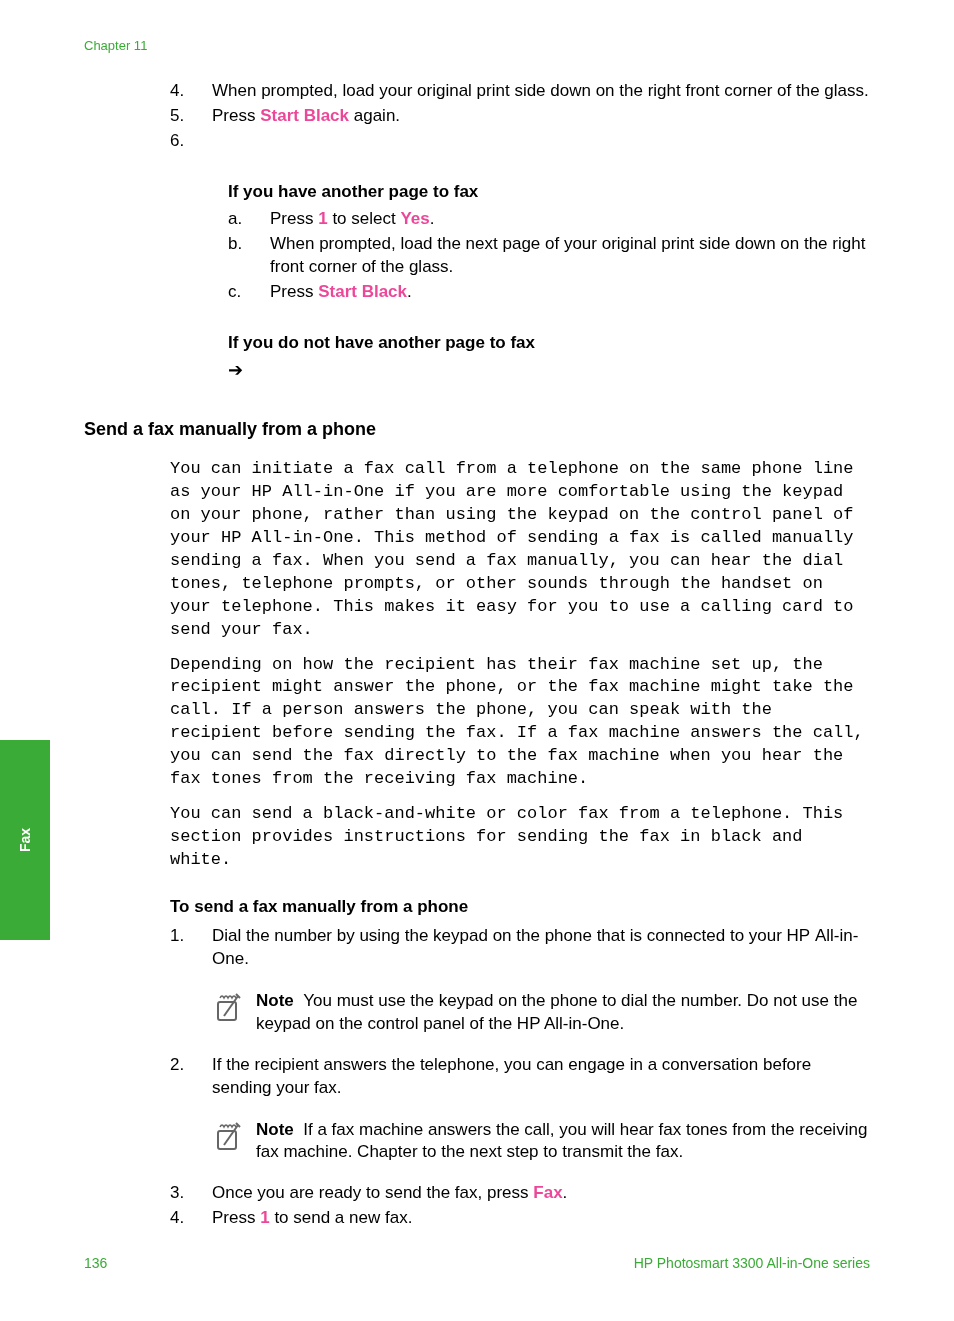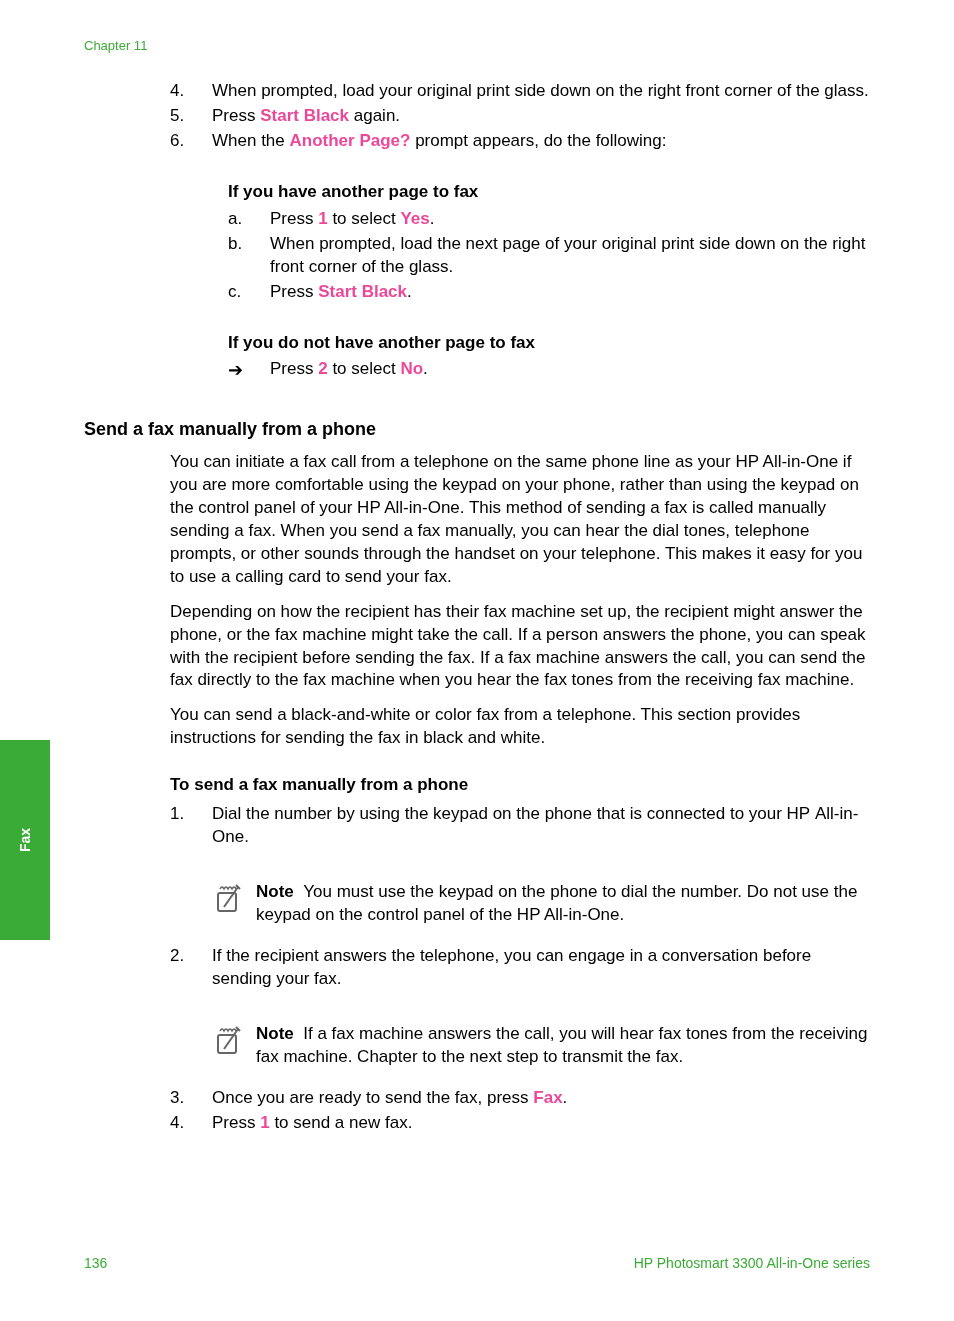--- a/index.html
+++ b/index.html
@@ -99,25 +99,26 @@
   .arrow-row .arrow {
     flex: 0 0 42px;
     font-size: 18px;
     line-height: 1.35;
   }
   .arrow-row .atext { flex: 1; }
   .section-head {
     font-weight: bold;
     font-size: 18px;
     margin-top: 34px;
-    margin-bottom: 10px;
+    margin-bottom: 17px;
   }
   .bodypara {
     padding-left: 86px;
     margin-bottom: 12px;
+    font-family: Liberation Mono, monospace;
   }
   .subhead {
     padding-left: 86px;
     font-weight: bold;
     margin-top: 24px;
     margin-bottom: 6px;
   }
   ol.steplist {
     list-style: none;
     padding: 0;
@@ -128,21 +129,21 @@
     padding-left: 86px;
     margin-bottom: 2px;
   }
   ol.steplist > li .num {
     flex: 0 0 42px;
   }
   ol.steplist > li .body { flex: 1; }
   .note-block {
     display: flex;
     align-items: flex-start;
-    margin-top: 32px;
+    margin-top: 19px;
     margin-bottom: 16px;
     justify-content: center;
   }
   .note-icon {
     flex: 0 0 44px;
     padding-top: 2px;
   }
   .note-icon svg { display: block; }
   .note-text { flex: 1; }
   .footer {
@@ -180,23 +181,20 @@
         <span class="body">When prompted, load your original print side down on the right front corner of the glass.</span>
       </li>
       <li>
         <span class="num">5.</span>
         <span class="body">
           <span>Press </span><span class="orange">Start Black</span><span> again.</span>
         </span>
       </li>
       <li>
         <span class="num">6.</span>
-        <span class="body">
-          <span>When the </span><span class="orange">Another Page?</span><span> prompt appears, do the following:</span>
-        </span>
       </li>
     </ol>
 
     <div class="indent-block">
       <div class="sub-bold">If you have another page to fax</div>
       <ol class="alphalist">
         <li>
           <span class="num">a.</span>
           <span class="body">
             <span>Press </span><span class="orange">1</span><span> to select </span><span class="orange">Yes</span><span>.</span>
@@ -213,23 +211,20 @@
           </span>
         </li>
       </ol>
     </div>
 
     <div class="indent-block">
       <div class="sub-bold">If you do not have another page to fax</div>
       <div class="arrow-row">
         <span class="arrow">➔</span>
         <div class="atext">
-          <div>
-            <span>Press </span><span class="orange">2</span><span> to select </span><span class="orange">No</span><span>.</span>
-          </div>
         </div>
       </div>
     </div>
 
     <div class="section-head">Send a fax manually from a phone</div>
 
     <div class="bodypara">You can initiate a fax call from a telephone on the same phone line as your HP All-in-One if you are more comfortable using the keypad on your phone, rather than using the keypad on the control panel of your HP All-in-One. This method of sending a fax is called manually sending a fax. When you send a fax manually, you can hear the dial tones, telephone prompts, or other sounds through the handset on your telephone. This makes it easy for you to use a calling card to send your fax.</div>
     <div class="bodypara">Depending on how the recipient has their fax machine set up, the recipient might answer the phone, or the fax machine might take the call. If a person answers the phone, you can speak with the recipient before sending the fax. If a fax machine answers the call, you can send the fax directly to the fax machine when you hear the fax tones from the receiving fax machine.</div>
     <div class="bodypara">You can send a black-and-white or color fax from a telephone. This section provides instructions for sending the fax in black and white.</div>
 

